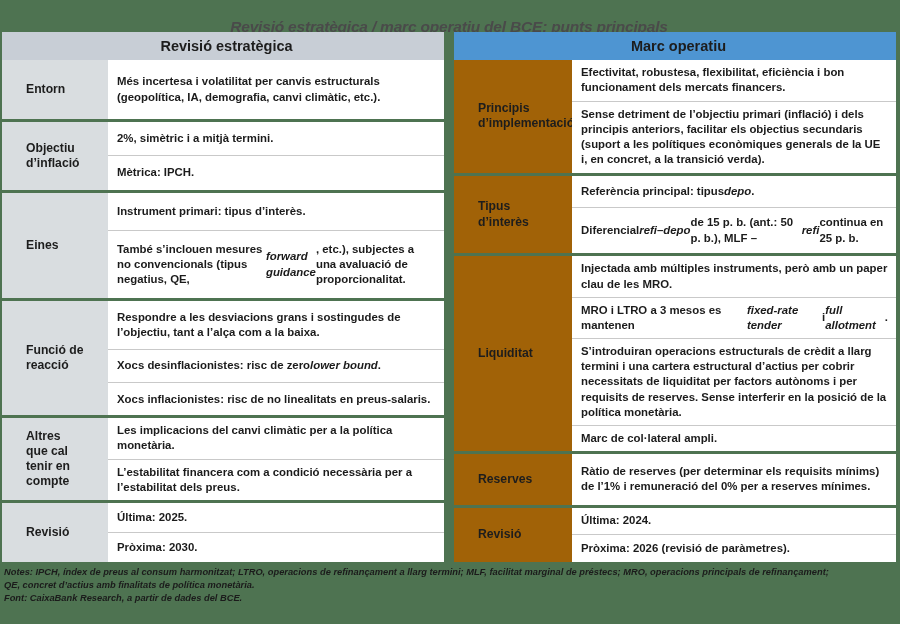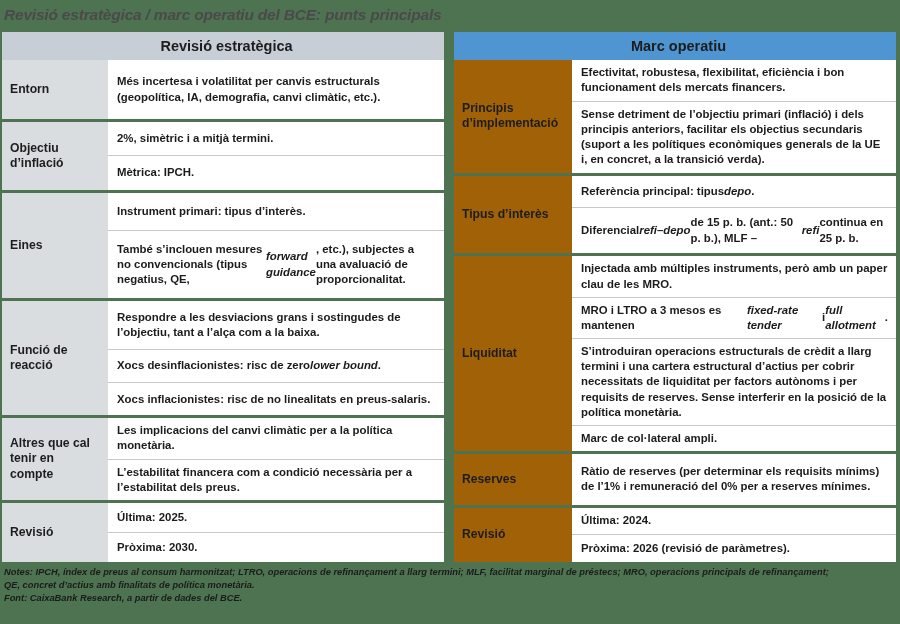--- a/index.html
+++ b/index.html
@@ -11,32 +11,33 @@
     height: 624px;
     background: #4e7351;
     font-family: "Liberation Sans", sans-serif;
     overflow: hidden;
     position: relative;
   }
 
   
   .chart-title {
     position: absolute;
-    top: 4px;
+    top: 16px;
     left: 4px;
     width: 890px;
     height: 26px;
     line-height: 22px;
     font-size: 15.5px;
     font-weight: bold;
     font-style: italic;
     color: #4a4a4a;
     letter-spacing: -0.2px;
     white-space: nowrap;
     overflow: hidden;
+    text-align: center;
   }
 
   
   .tables {
     position: absolute;
     top: 32px;
     left: 0px;
     width: 900px;
     height: 530px;
     display: flex;
@@ -74,21 +75,21 @@
     flex-direction: row;
     border-top: 3px solid #4e7351;
     flex: 0 0 auto;
   }
   .grp:first-child { border-top: none; }
 
   .grp-label {
     width: 106px;
     flex: 0 0 106px;
     box-sizing: border-box;
-    padding: 4px 8px;
+    padding: 4px 24px;
     display: flex;
     align-items: center;
     font-size: 12.2px;
     font-weight: bold;
     color: #1d1d1d;
     line-height: 1.25;
   }
   .panel-left  .grp-label { background: #d9dde0; }
   .panel-right .grp-label { width: 118px; flex: 0 0 118px; background: #a16207; }
 

